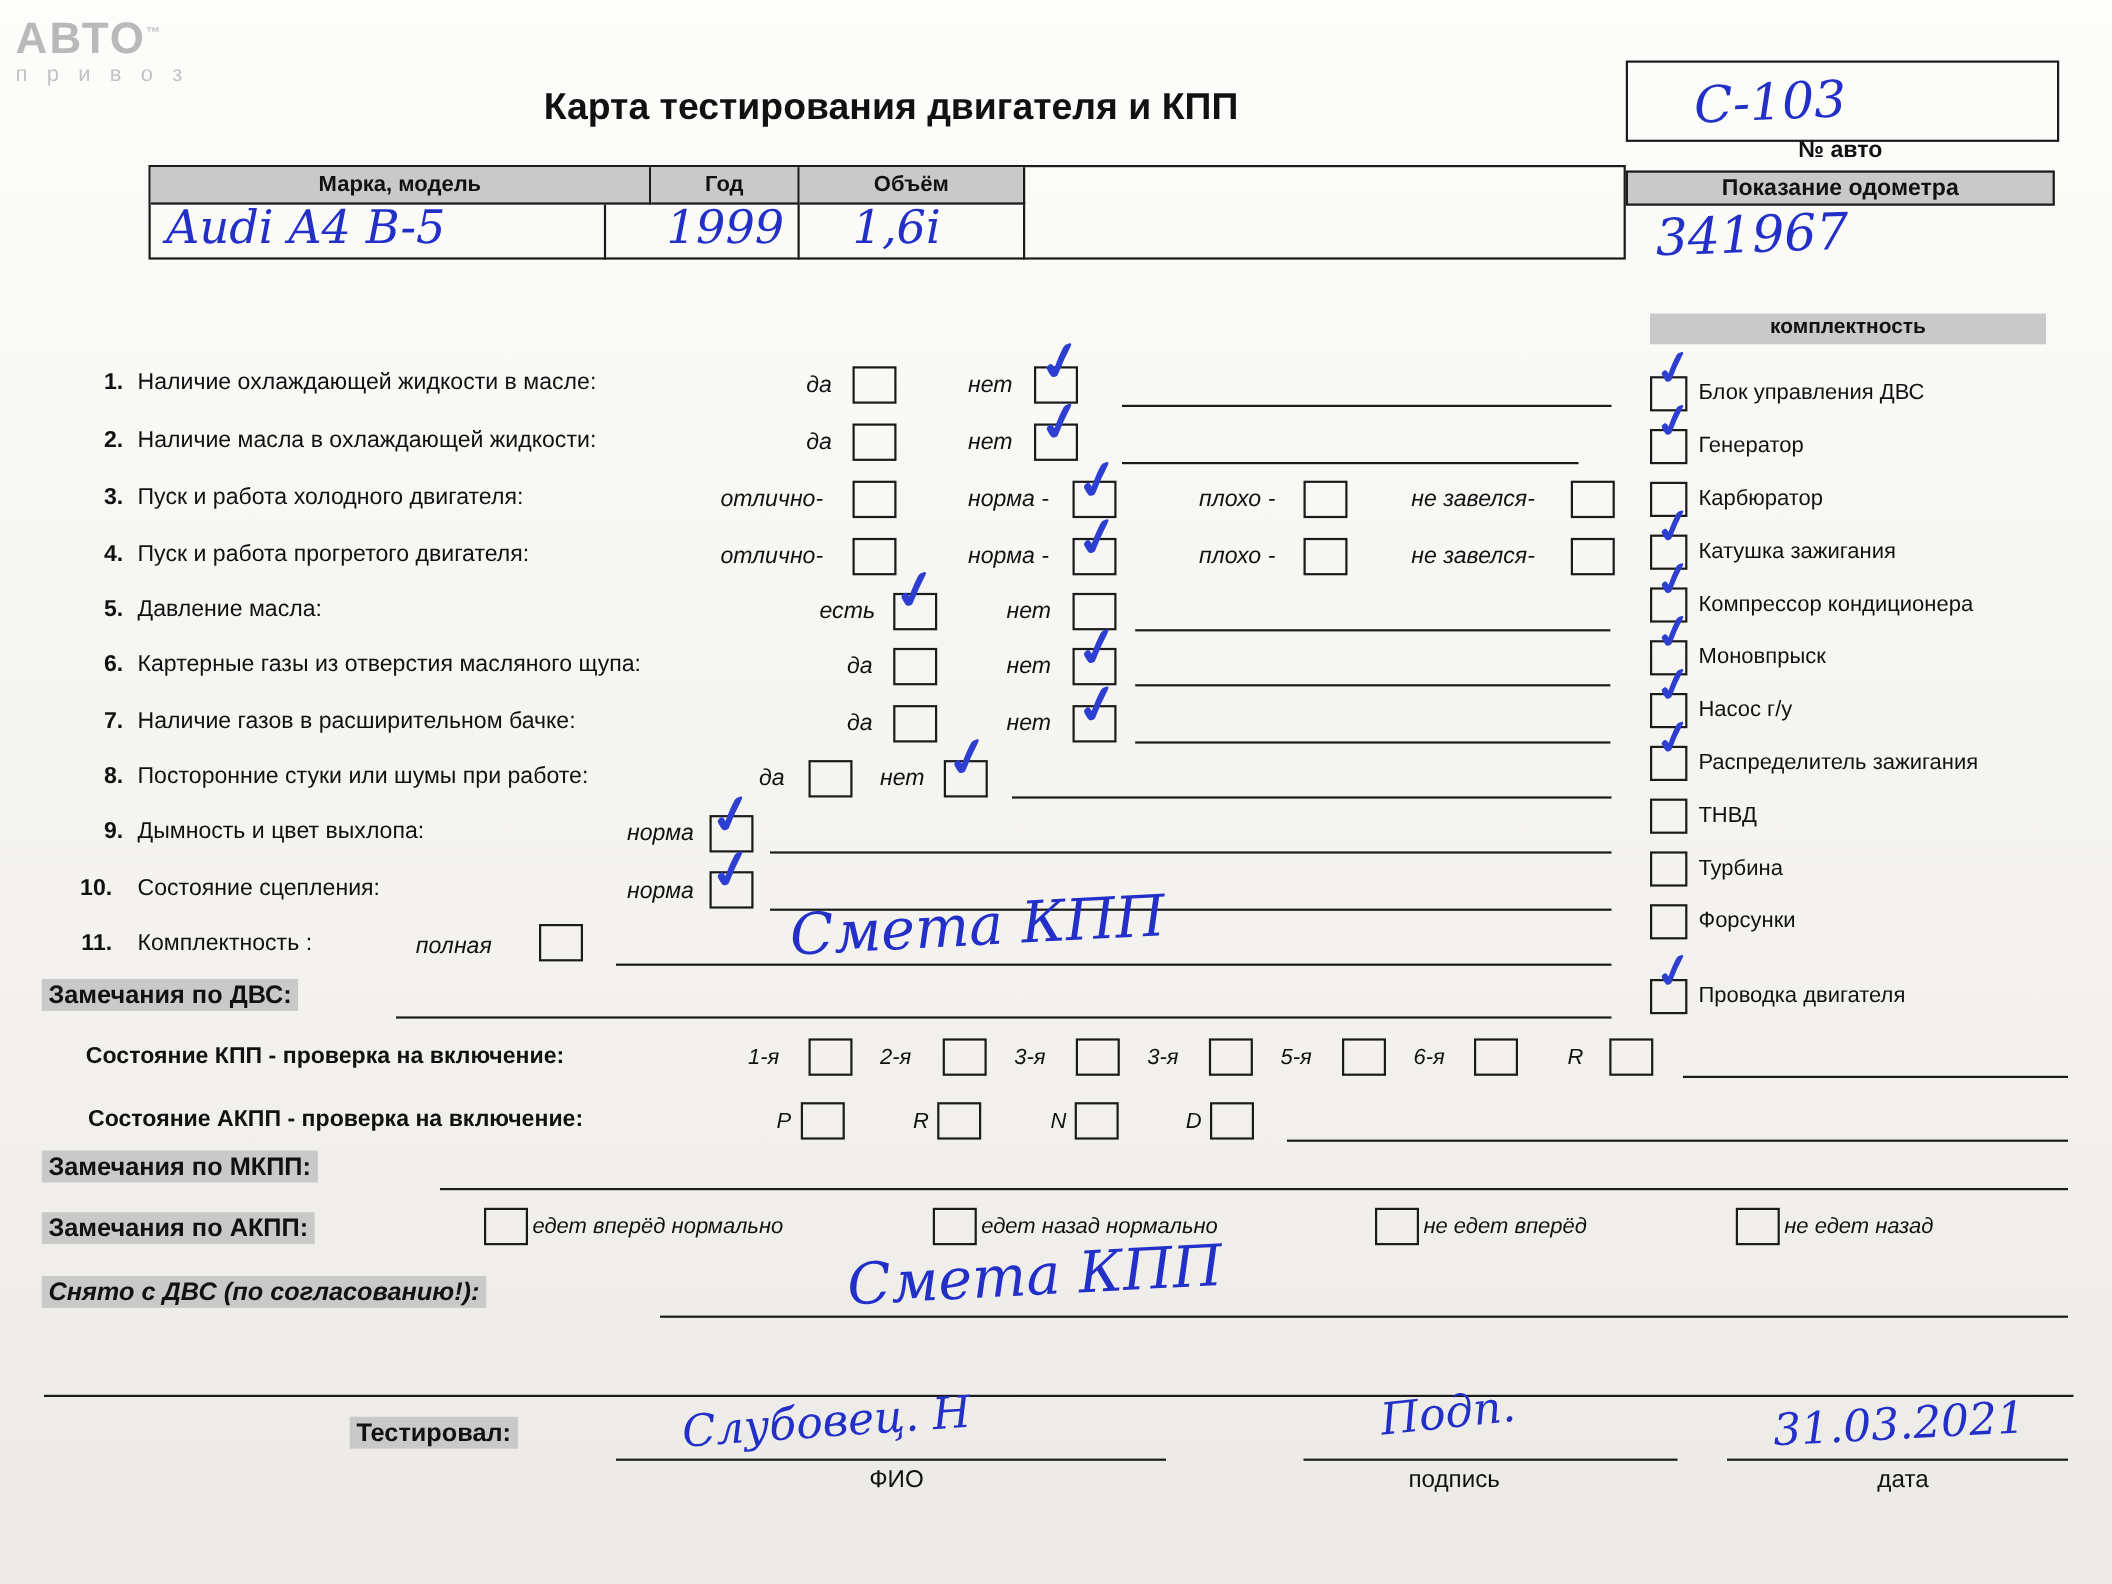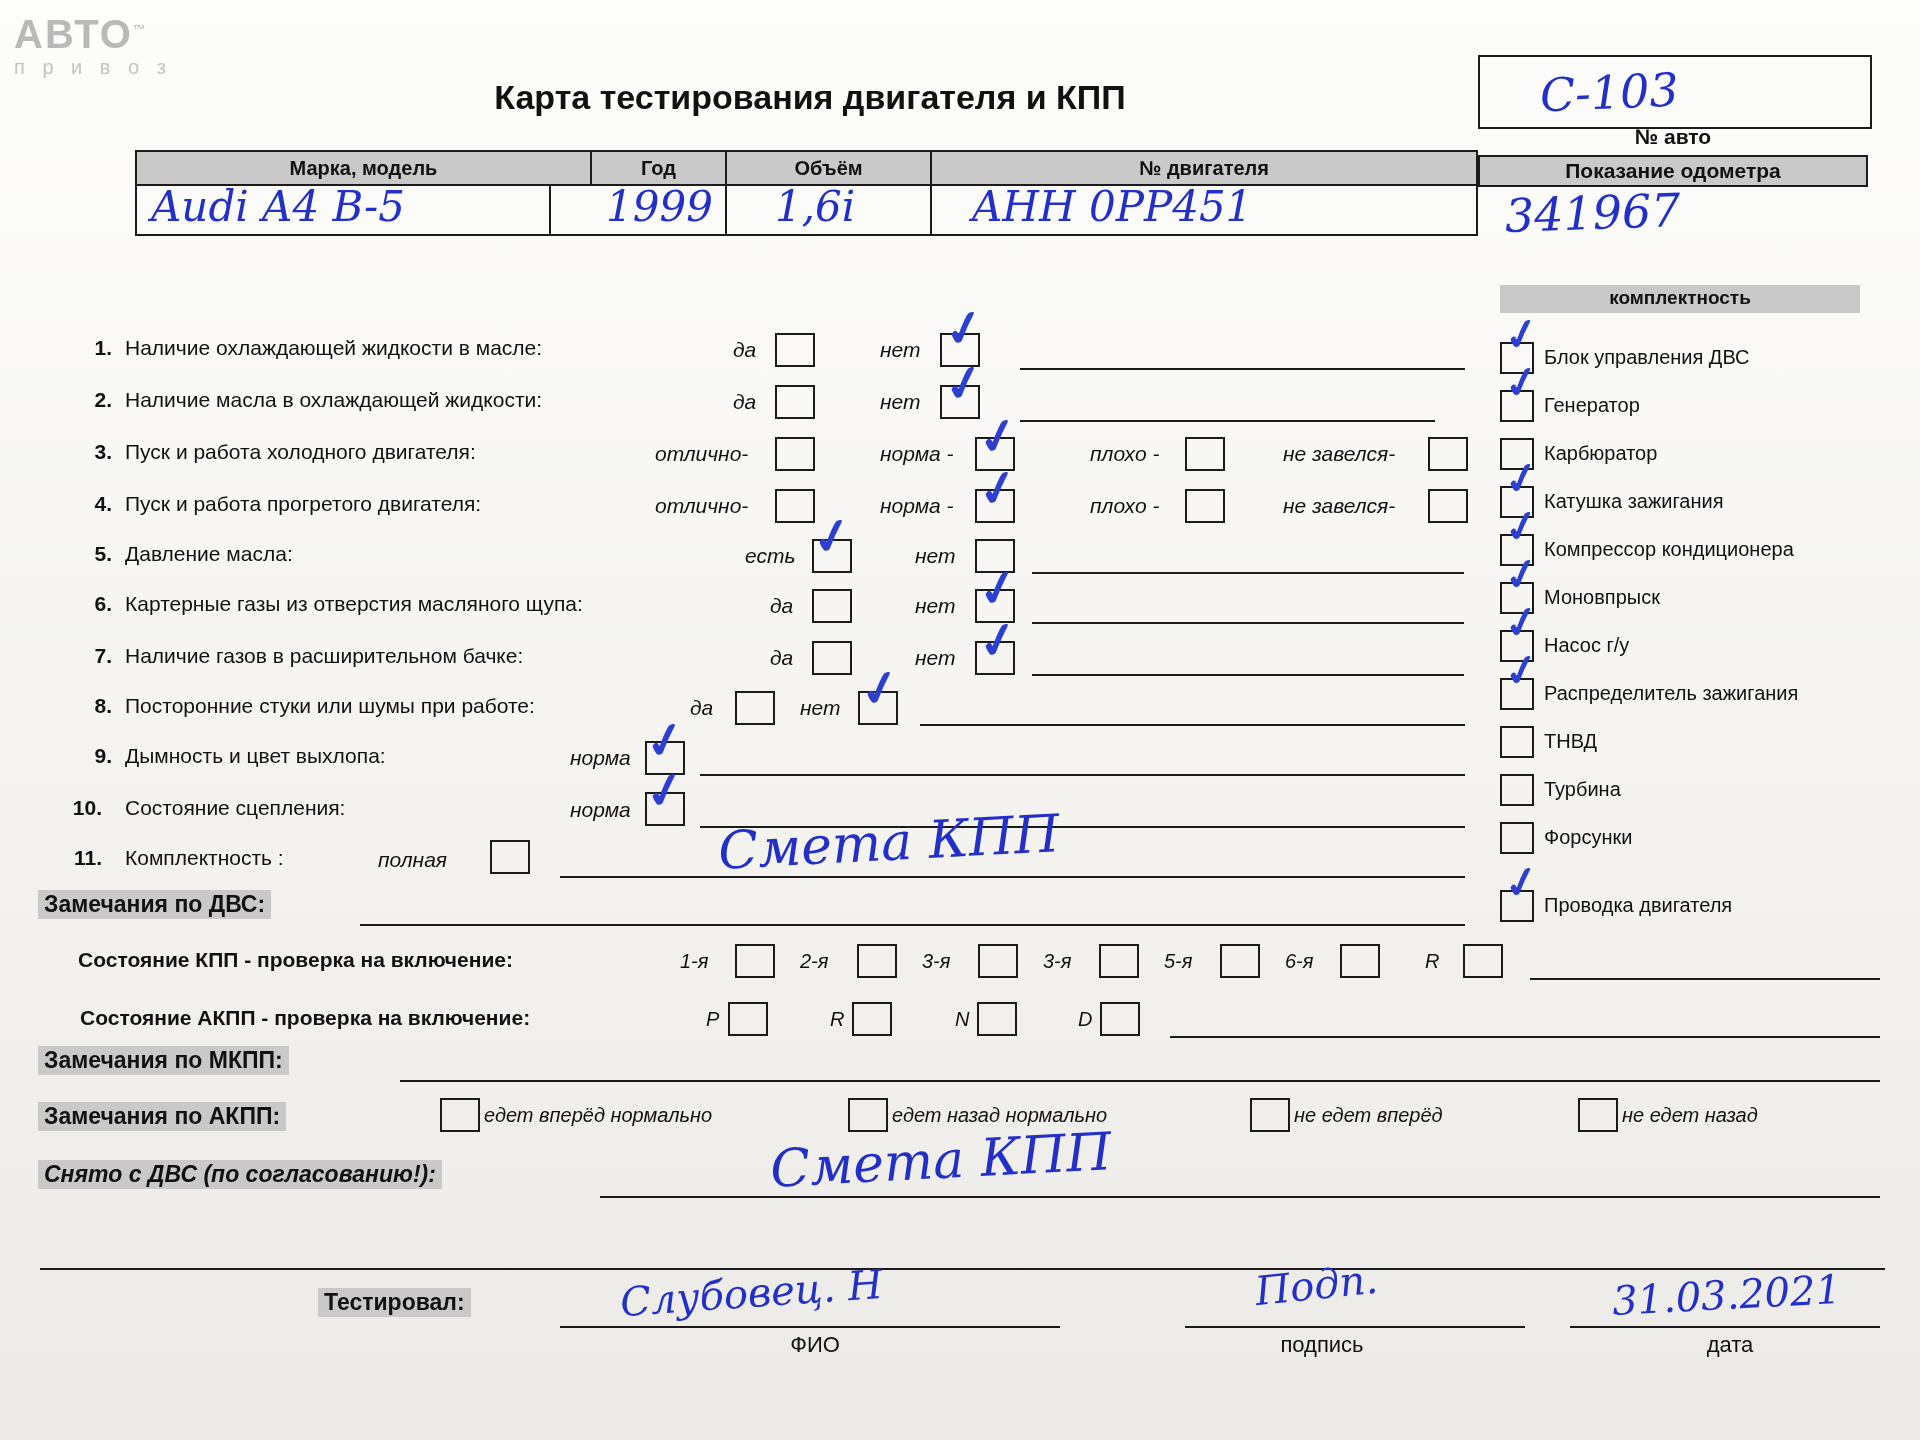--- a/index.html
+++ b/index.html
@@ -129,33 +129,29 @@
   <div class="carno-box"></div>
   <div class="carno-hand">C-103</div>
   <div class="carno-label">№ авто</div>
   <div class="odo-label">Показание одометра</div>
   <div class="odo-val">341967</div>
 
   <div class="htable">
     <div class="hcell" style="left:0;width:455px;">Марка, модель</div>
     <div class="hcell" style="left:455px;width:135px;">Год</div>
     <div class="hcell" style="left:590px;width:205px;">Объём</div>
-    <div class="hcell" style="left:795px;width:544px;border-right:none;">№ двигателя</div>
 
     <div class="hval" style="left:0;width:414px;">
       <span class="hand hand-big" style="position:absolute;left:14px;top:-4px;">Audi A4 B-5</span>
     </div>
     <div class="hval" style="left:455px;width:135px;">
       <span class="hand hand-big" style="position:absolute;left:14px;top:-4px;">1999</span>
     </div>
     <div class="hval" style="left:590px;width:205px;">
       <span class="hand hand-big" style="position:absolute;left:48px;top:-4px;">1,6i</span>
-    </div>
-    <div class="hval" style="left:795px;width:544px;border-right:none;">
-      <span class="hand hand-big" style="position:absolute;left:40px;top:-4px;">AHH 0PP451</span>
     </div>
   </div>
 
   <div class="num" style="left:78px;top:336px;">1.</div>
   <div class="item" style="left:125px;top:336px;">Наличие охлаждающей жидкости в масле:</div>
   <div class="lbl-it" style="left:733px;top:338px;">да</div>
   <div class="box" style="left:775px;top:333px;"></div>
   <div class="lbl-it" style="left:880px;top:338px;">нет</div>
   <div class="box" style="left:940px;top:333px;"></div>
   <div class="tick" style="left:944px;top:300px;">✓</div>

